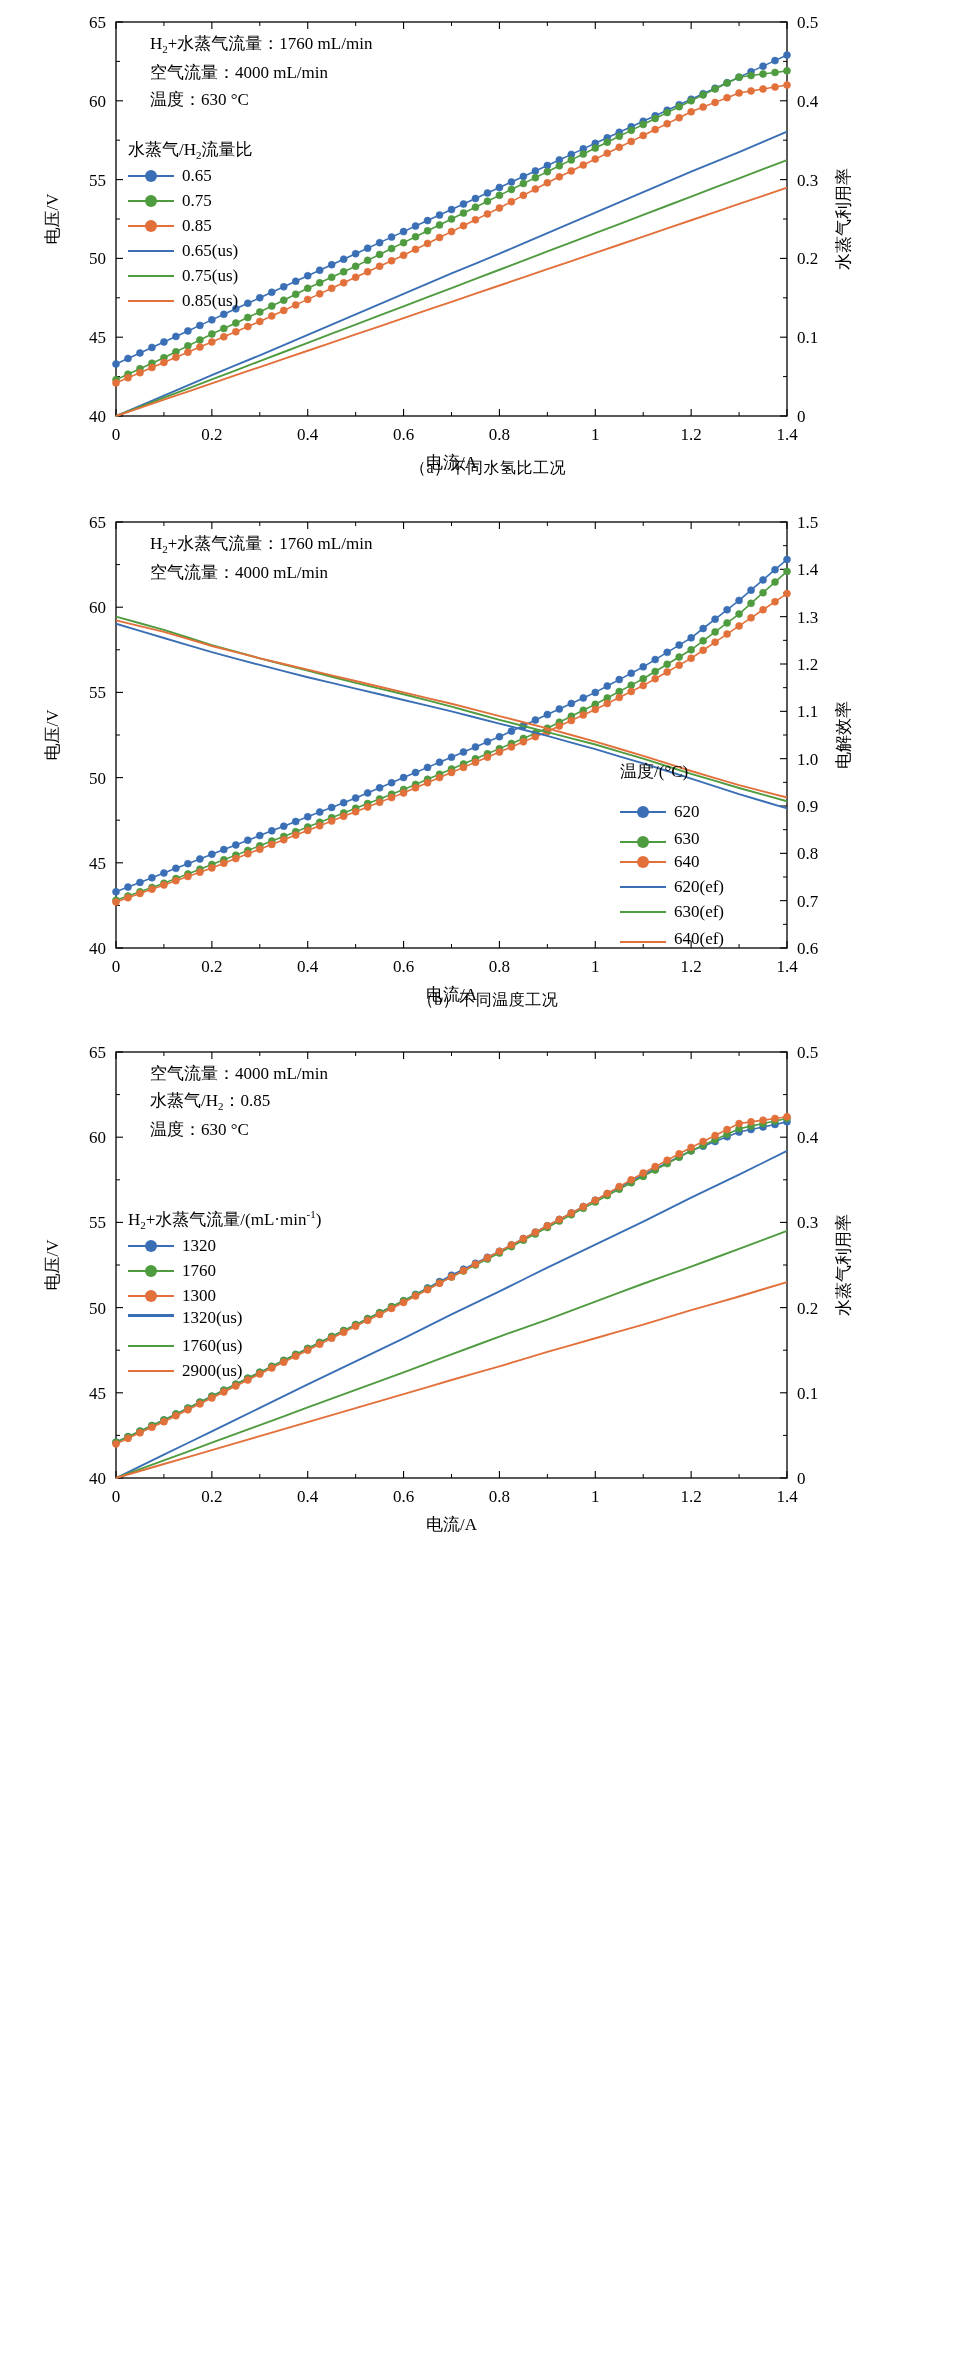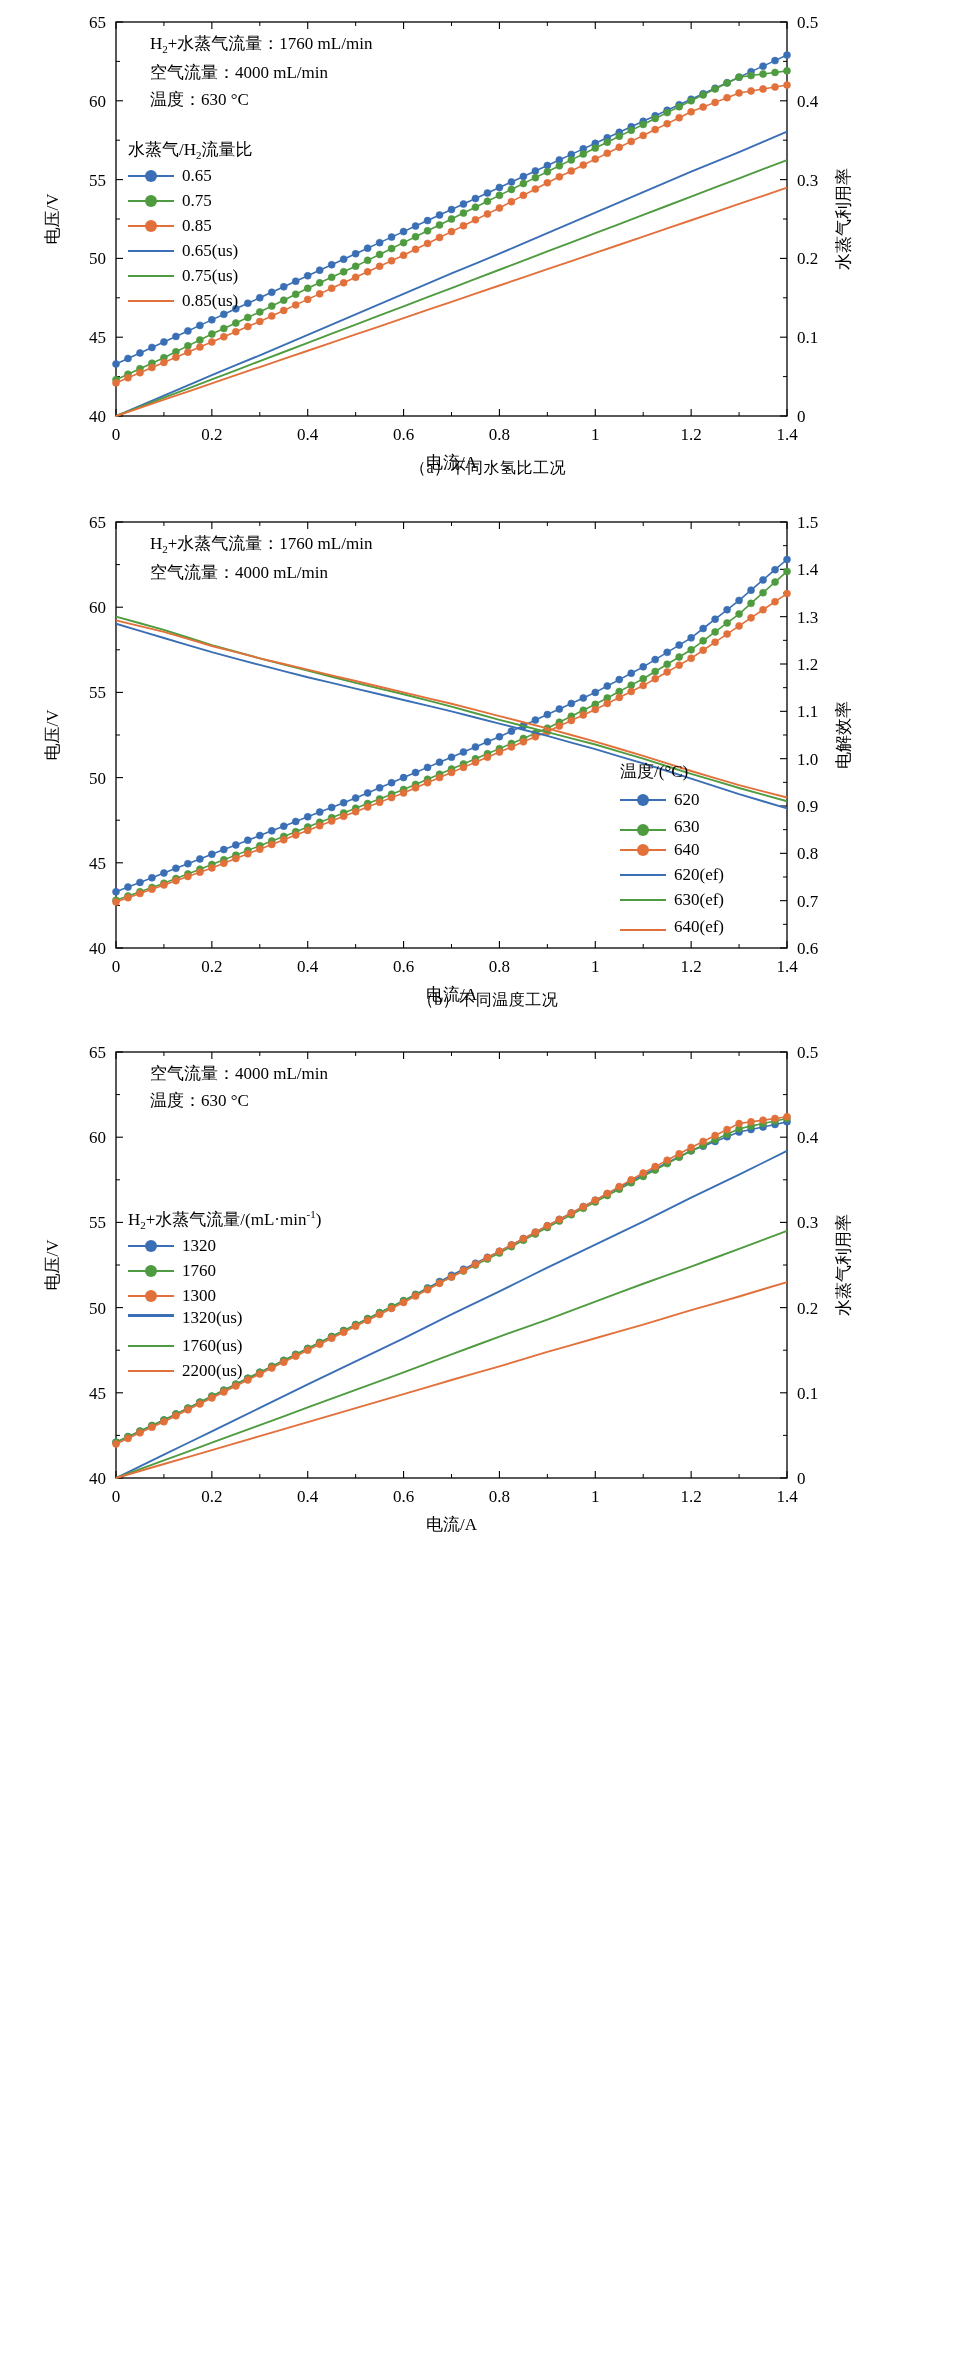--- a/index.html
+++ b/index.html
@@ -592,21 +592,21 @@
           <path d="M116.00 123.77 L139.96 130.87 L163.93 137.97 L187.89 145.07 L211.86 152.17 L235.82 158.56 L259.79 164.95 L283.75 171.10 L307.71 177.25 L331.68 182.93 L355.64 188.61 L379.61 194.29 L403.57 199.97 L427.54 205.65 L451.50 211.33 L475.46 217.49 L499.43 223.64 L523.39 229.79 L547.36 235.95 L571.32 242.57 L595.29 249.20 L619.25 256.30 L643.21 263.40 L667.18 270.97 L691.14 278.55 L715.11 286.36 L739.07 294.17 L763.04 301.27 L787.00 308.37" fill="none" stroke="#3a6fb5" stroke-width="1.9"></path>
           <path d="M116.00 116.67 L139.96 123.29 L163.93 129.92 L187.89 137.49 L211.86 145.07 L235.82 151.69 L259.79 158.32 L283.75 164.47 L307.71 170.63 L331.68 176.78 L355.64 182.93 L379.61 188.61 L403.57 194.29 L427.54 200.45 L451.50 206.60 L475.46 213.23 L499.43 219.85 L523.39 226.01 L547.36 232.16 L571.32 238.31 L595.29 244.47 L619.25 251.57 L643.21 258.67 L667.18 266.24 L691.14 273.81 L715.11 280.91 L739.07 288.01 L763.04 294.64 L787.00 301.27" fill="none" stroke="#4f9b3f" stroke-width="1.9"></path>
           <path d="M116.00 120.45 L139.96 126.13 L163.93 131.81 L187.89 138.91 L211.86 146.01 L235.82 152.17 L259.79 158.32 L283.75 164.00 L307.71 169.68 L331.68 175.36 L355.64 181.04 L379.61 186.72 L403.57 192.40 L427.54 198.08 L451.50 203.76 L475.46 209.91 L499.43 216.07 L523.39 222.22 L547.36 228.37 L571.32 235.00 L595.29 241.63 L619.25 248.73 L643.21 255.83 L667.18 263.40 L691.14 270.97 L715.11 278.07 L739.07 285.17 L763.04 291.33 L787.00 297.48" fill="none" stroke="#e2703a" stroke-width="1.9"></path>
           <foreignObject x="150" y="30" width="420" height="110"><div xmlns="http://www.w3.org/1999/xhtml" style="font: 17px &quot;Liberation Serif&quot;, serif; color: rgb(0, 0, 0);">
               <div style="line-height:1.6">
                 <div>H<sub>2</sub>+水蒸气流量：1760 mL/min</div>
                 <div>空气流量：4000 mL/min</div>
               </div>
             </div></foreignObject>
           <foreignObject x="620" y="260" width="330" height="220"><div xmlns="http://www.w3.org/1999/xhtml" style="font: 17px &quot;Liberation Serif&quot;, serif; color: rgb(0, 0, 0);">
-              <div style="margin-bottom:4px">温度/(°C)</div>
+              <div style="margin-bottom:16px">温度/(°C)</div>
               <div style="display:flex;align-items:center;height:25px">
                 <span style="position:relative;display:inline-block;width:46px;height:14px;vertical-align:middle;margin-right:8px">
                   <span style="position:absolute;left:0;top:6px;width:46px;height:2.2px;background:#3a6fb5"></span>
                   <span style="position:absolute;left:17px;top:1px;width:12px;height:12px;border-radius:50%;background:#3a6fb5"></span>
                 </span>
                 <span>620</span>
               </div>
               <div style="display:flex;align-items:flex-end;height:25px">
                 <span style="position:relative;display:inline-block;width:46px;height:14px;vertical-align:middle;margin-right:8px">
                   <span style="position:absolute;left:0;top:6px;width:46px;height:2.2px;background:#4f9b3f"></span>
@@ -897,20 +897,21 @@
           <circle cx="751.05" cy="91.86" r="3.5" fill="#e2703a" stroke="#e2703a" stroke-width="0.6"></circle>
           <circle cx="763.04" cy="90.16" r="3.5" fill="#e2703a" stroke="#e2703a" stroke-width="0.6"></circle>
           <circle cx="775.02" cy="88.46" r="3.5" fill="#e2703a" stroke="#e2703a" stroke-width="0.6"></circle>
           <circle cx="787.00" cy="86.75" r="3.5" fill="#e2703a" stroke="#e2703a" stroke-width="0.6"></circle>
           <path d="M116.00 448.00 L139.96 436.33 L163.93 424.66 L187.89 412.98 L211.86 401.31 L235.82 389.64 L259.79 377.97 L283.75 366.12 L307.71 354.28 L331.68 342.78 L355.64 331.28 L379.61 319.77 L403.57 308.27 L427.54 296.34 L451.50 284.42 L475.46 272.91 L499.43 261.41 L523.39 249.48 L547.36 237.56 L571.32 226.05 L595.29 214.55 L619.25 203.05 L643.21 191.55 L667.18 179.62 L691.14 167.69 L715.11 156.19 L739.07 144.69 L763.04 132.76 L787.00 120.83" fill="none" stroke="#3a6fb5" stroke-width="1.9"></path>
           <path d="M116.00 448.00 L139.96 439.18 L163.93 430.36 L187.89 421.55 L211.86 412.73 L235.82 403.91 L259.79 395.09 L283.75 386.27 L307.71 377.45 L331.68 368.64 L355.64 359.82 L379.61 351.09 L403.57 342.35 L427.54 333.41 L451.50 324.46 L475.46 315.51 L499.43 306.57 L523.39 298.05 L547.36 289.53 L571.32 280.58 L595.29 271.64 L619.25 262.69 L643.21 253.74 L667.18 245.22 L691.14 236.70 L715.11 227.76 L739.07 218.81 L763.04 209.87 L787.00 200.92" fill="none" stroke="#4f9b3f" stroke-width="1.9"></path>
           <path d="M116.00 448.00 L139.96 441.01 L163.93 434.03 L187.89 427.04 L211.86 420.05 L235.82 413.07 L259.79 406.08 L283.75 399.10 L307.71 392.11 L331.68 385.12 L355.64 378.14 L379.61 371.15 L403.57 364.16 L427.54 357.09 L451.50 350.02 L475.46 343.20 L499.43 336.39 L523.39 329.15 L547.36 321.90 L571.32 315.09 L595.29 308.27 L619.25 301.46 L643.21 294.64 L667.18 287.40 L691.14 280.16 L715.11 273.34 L739.07 266.52 L763.04 259.28 L787.00 252.04" fill="none" stroke="#e2703a" stroke-width="1.9"></path>
           <foreignObject x="150" y="30" width="420" height="110"><div xmlns="http://www.w3.org/1999/xhtml" style="font: 17px &quot;Liberation Serif&quot;, serif; color: rgb(0, 0, 0);">
               <div style="line-height:1.6">
                 <div>空气流量：4000 mL/min</div>
+                <div>水蒸气/H<sub>2</sub>：0.85</div>
                 <div>温度：630 °C</div>
               </div>
             </div></foreignObject>
           <foreignObject x="128" y="178" width="330" height="220"><div xmlns="http://www.w3.org/1999/xhtml" style="font: 17px &quot;Liberation Serif&quot;, serif; color: rgb(0, 0, 0);">
               <div style="margin-bottom:2px">H<sub>2</sub>+水蒸气流量/(mL·min<sup>-1</sup>)</div>
               <div style="display:flex;align-items:center;height:25px">
                 <span style="position:relative;display:inline-block;width:46px;height:14px;vertical-align:middle;margin-right:8px">
                   <span style="position:absolute;left:0;top:6px;width:46px;height:2.2px;background:#3a6fb5"></span>
                   <span style="position:absolute;left:17px;top:1px;width:12px;height:12px;border-radius:50%;background:#3a6fb5"></span>
                 </span>
@@ -939,21 +940,21 @@
               <div style="display:flex;align-items:center;height:25px">
                 <span style="position:relative;display:inline-block;width:46px;height:14px;vertical-align:middle;margin-right:8px">
                   <span style="position:absolute;left:0;top:6px;width:46px;height:2.2px;background:#4f9b3f"></span>
                 </span>
                 <span>1760(us)</span>
               </div>
               <div style="display:flex;align-items:center;height:25px">
                 <span style="position:relative;display:inline-block;width:46px;height:14px;vertical-align:middle;margin-right:8px">
                   <span style="position:absolute;left:0;top:6px;width:46px;height:2.2px;background:#e2703a"></span>
                 </span>
-                <span>2200(us)</span>
+                <span>2900(us)</span>
               </div>
             </div></foreignObject>
           <text x="451.5" y="500" text-anchor="middle" font-size="17" font-family="&quot;Liberation Serif&quot;, serif">电流/A</text>
           <text x="58" y="235" text-anchor="middle" font-size="17" font-family="&quot;Liberation Serif&quot;, serif" transform="rotate(-90 58 235)">电压/V</text>
           <text x="849" y="235" text-anchor="middle" font-size="17" font-family="&quot;Liberation Serif&quot;, serif" transform="rotate(-90 849 235)">水蒸气利用率</text>
         </svg>
     </div>
   </div>
 
 </div>

